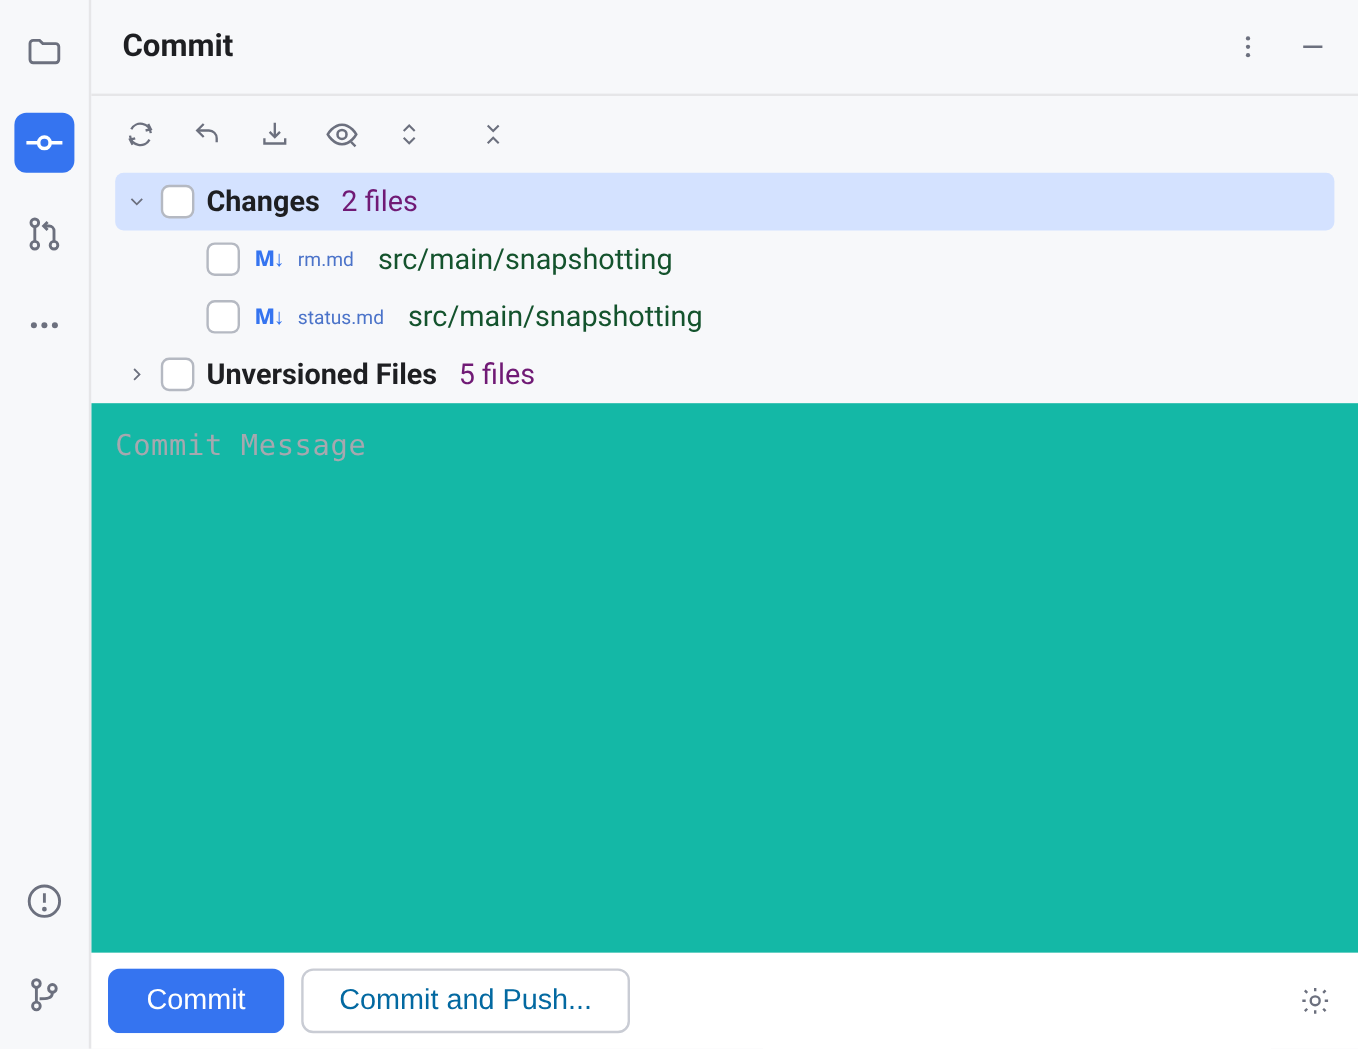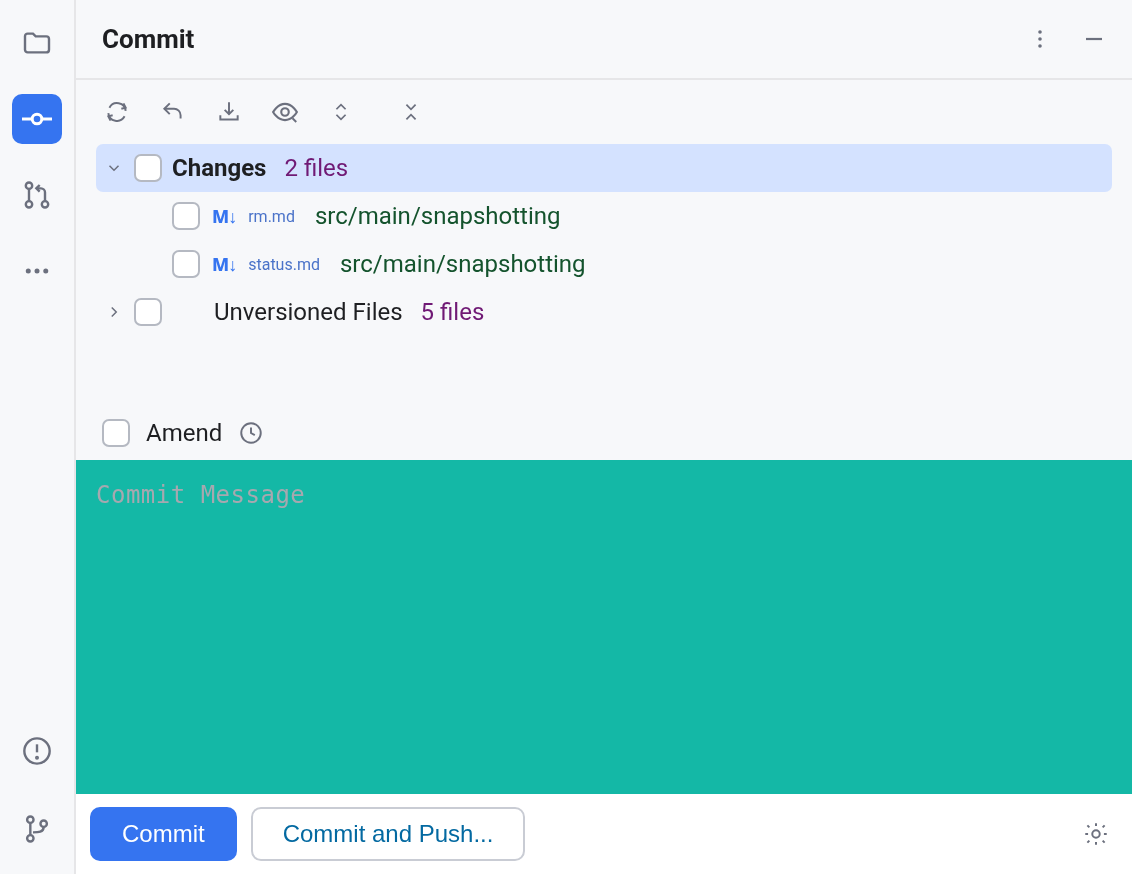--- a/index.html
+++ b/index.html
@@ -32,21 +32,21 @@
     .tree-row.selected { background: #d4e2ff; }
     .chev { width: 20px; height: 20px; display: flex; align-items: center; justify-content: center; color: #6c707e; cursor: pointer; }
     .chk { width: 28px; height: 28px; border: 2px solid #b5b9c2; border-radius: 7px; background: #ffffff; cursor: pointer; flex-shrink: 0; }
     .tree-label { font-weight: 700; color: #1e1f22; }
     .tree-sublabel { color: #701a75; font-weight: 400; margin-left: 8px; }
     .md-icon { font-family: ui-sans-serif, system-ui, sans-serif; font-weight: 800; font-size: 18px; color: #3574f0; letter-spacing: -1px; display: inline-flex; align-items: center; }
     .file-name { color: #4b73c9; font-size: 16px; }
     .file-path { color: #14532d; margin-left: 8px; font-size: 24px; }
     .file-row { padding-left: 76px; gap: 12px; }
     .unver-row { padding-left: 8px; }
-    .unver-row .tree-label { font-weight: 400; margin-left: 42px; }
+    .unver-row .tree-label { font-weight: 700; }
     
     
     .amend-bar { display: flex; align-items: center; gap: 16px; padding: 0 26px; height: 54px; margin-top: 70px; font-size: 24px; color: #1e1f22; }
     
     
     .msg-area { flex: 1; background: #14b8a6; border-top: 1px solid transparent; }
     .msg-area textarea { width: 100%; height: 100%; border: none; outline: none; resize: none; padding: 20px 20px; font-family: ui-monospace, "SF Mono", Menlo, Consolas, monospace; font-size: 24px; color: #1e1f22; background: transparent; letter-spacing: 0.5px; }
     .msg-area textarea::placeholder { color: #a6a8af; }
     
     
@@ -207,30 +207,20 @@
           <svg width="18" height="18" viewBox="0 0 24 24" fill="none" stroke="currentColor" stroke-width="2">
               <polyline points="9 6 15 12 9 18"></polyline>
             </svg>
         </span>
         <span class="chk"></span>
         <span class="tree-label">Unversioned Files</span>
         <span class="tree-sublabel">5 files</span>
       </div>
     </div>
 
-    <div class="amend-bar">
-      <span class="chk"></span>
-      <span>Amend</span>
-      <span class="icon-btn">
-        <svg width="26" height="26" viewBox="0 0 24 24" fill="none" stroke="#6c707e" stroke-width="1.8">
-            <circle cx="12" cy="12" r="9"></circle>
-            <polyline points="12 7 12 12 15.5 14"></polyline>
-          </svg>
-      </span>
-    </div>
 
     <div class="msg-area">
       <textarea placeholder="Commit Message" style=""></textarea>
     </div>
 
     <div class="footer">
       <button class="btn btn-primary">Commit</button>
       <button class="btn btn-secondary">Commit and Push...</button>
       <div class="footer-spacer"></div>
       <span class="icon-btn">

